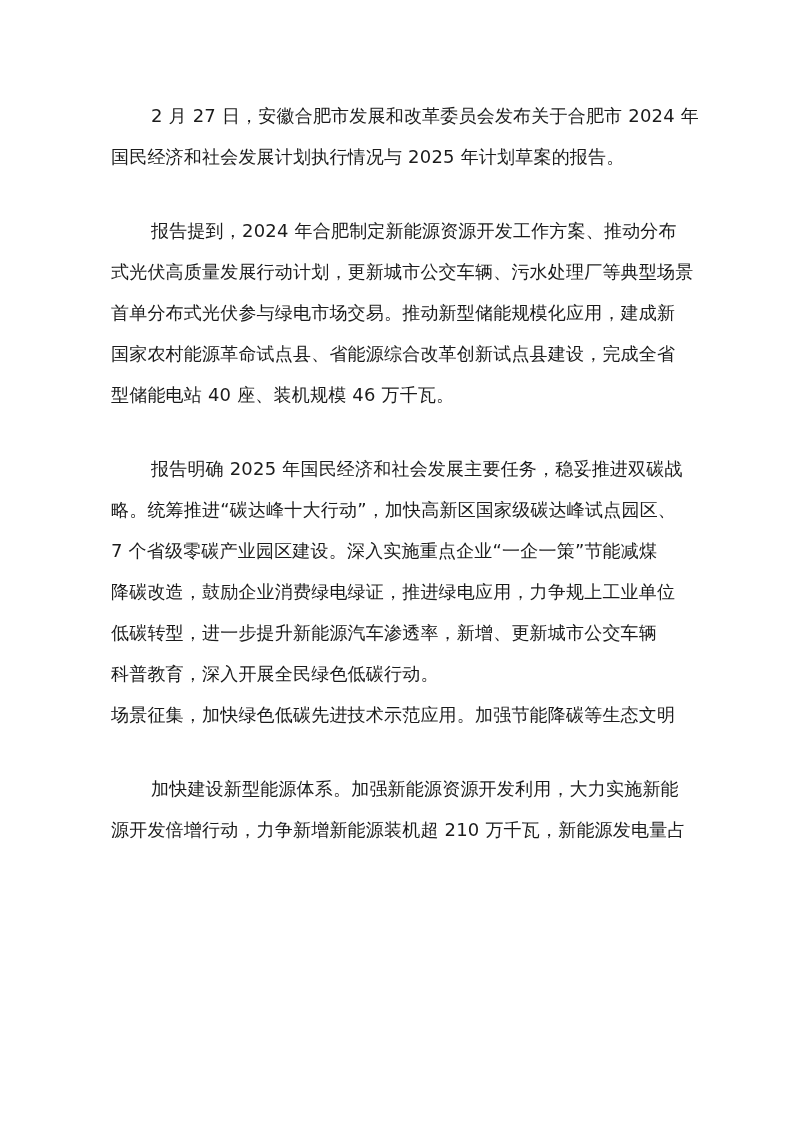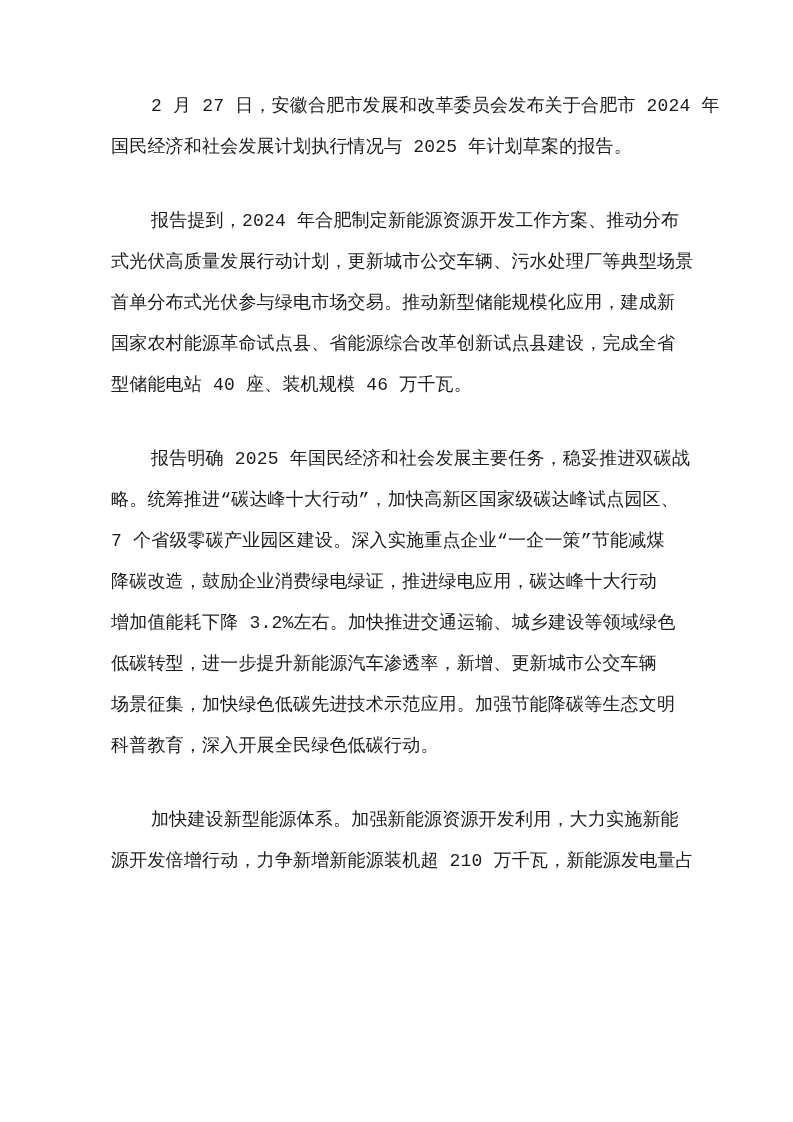--- a/index.html
+++ b/index.html
@@ -11,23 +11,22 @@
       width: 793px;
       height: 1122px;
       position: relative;
       overflow: hidden;
       font-family: "DejaVu Sans", "Liberation Sans", sans-serif;
       color: #1b1b1b;
     }
     .page {
       position: absolute;
       left: 111px;
-      top: 86px;
+      top: 95px;
       width: 580px;
-      font-family: Liberation Mono, monospace;
     }
     .para {
       margin: 0 0 33px 0;
       padding: 0;
     }
     .line {
       display: block;
       height: 41px;
       line-height: 41px;
       font-size: 18px;
@@ -53,25 +52,24 @@
     <span class="line">式光伏高质量发展行动计划，更新城市公交车辆、污水处理厂等典型场景</span>
     <span class="line">首单分布式光伏参与绿电市场交易。推动新型储能规模化应用，建成新</span>
     <span class="line">国家农村能源革命试点县、省能源综合改革创新试点县建设，完成全省</span>
     <span class="line">型储能电站 40 座、装机规模 46 万千瓦。</span>
   </p>
 
   <p class="para">
     <span class="line indent">报告明确 2025 年国民经济和社会发展主要任务，稳妥推进双碳战</span>
     <span class="line">略。统筹推进“碳达峰十大行动”，加快高新区国家级碳达峰试点园区、</span>
     <span class="line">7 个省级零碳产业园区建设。深入实施重点企业“一企一策”节能减煤</span>
-    <span class="line">降碳改造，鼓励企业消费绿电绿证，推进绿电应用，碳达峰十大行动</span>
-    <span class="line">增加值能耗下降 3.2%左右。加快推进交通运输、城乡建设等领域绿色</span>
+    <span class="line">降碳改造，鼓励企业消费绿电绿证，推进绿电应用，力争规上工业单位</span>
     <span class="line">低碳转型，进一步提升新能源汽车渗透率，新增、更新城市公交车辆</span>
+    <span class="line">科普教育，深入开展全民绿色低碳行动。</span>
     <span class="line">场景征集，加快绿色低碳先进技术示范应用。加强节能降碳等生态文明</span>
-    <span class="line">科普教育，深入开展全民绿色低碳行动。</span>
   </p>
 
   <p class="para">
     <span class="line indent">加快建设新型能源体系。加强新能源资源开发利用，大力实施新能</span>
     <span class="line">源开发倍增行动，力争新增新能源装机超 210 万千瓦，新能源发电量占</span>
   </p>
 
 </div>
 
 </body></html>

